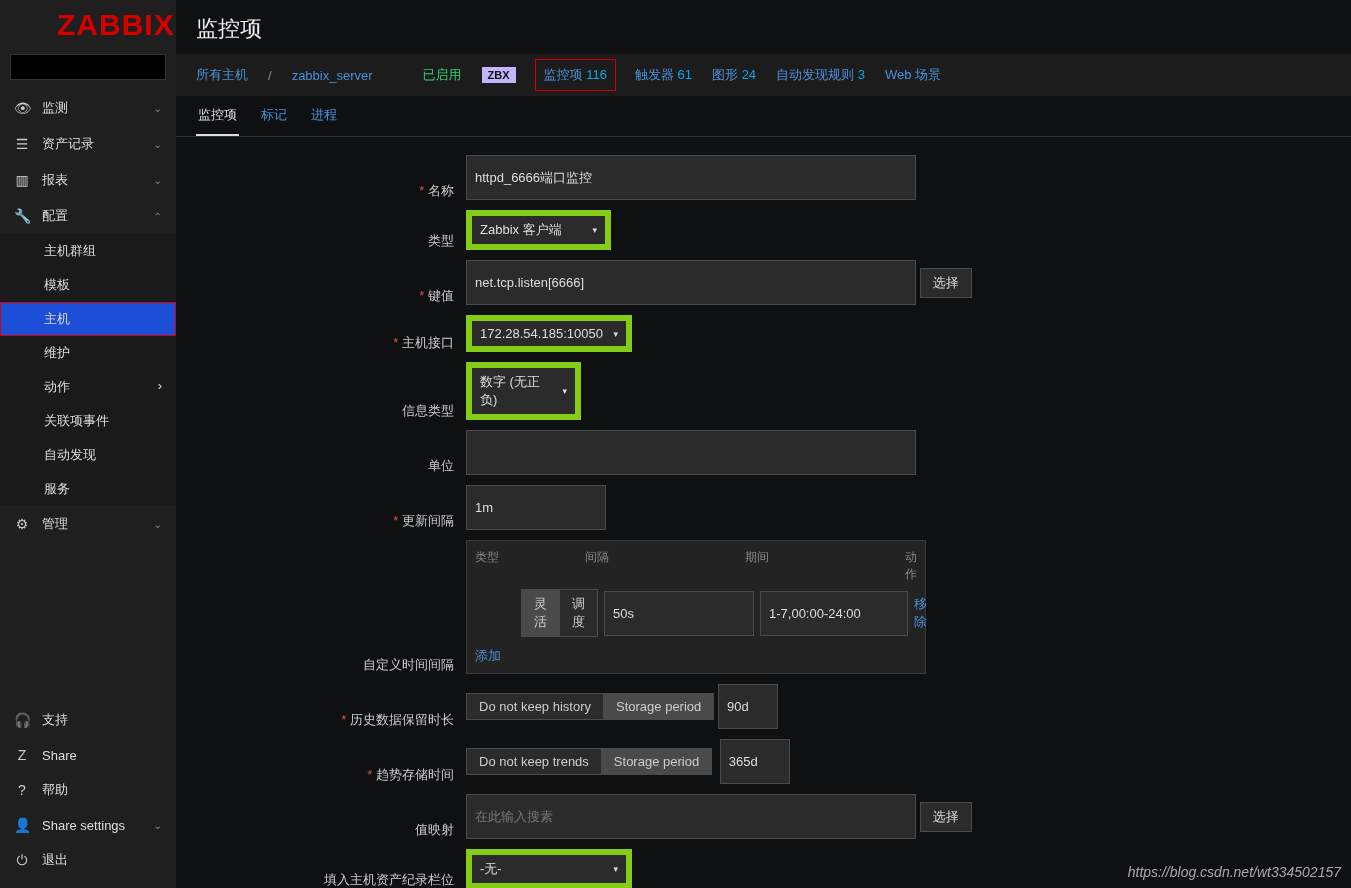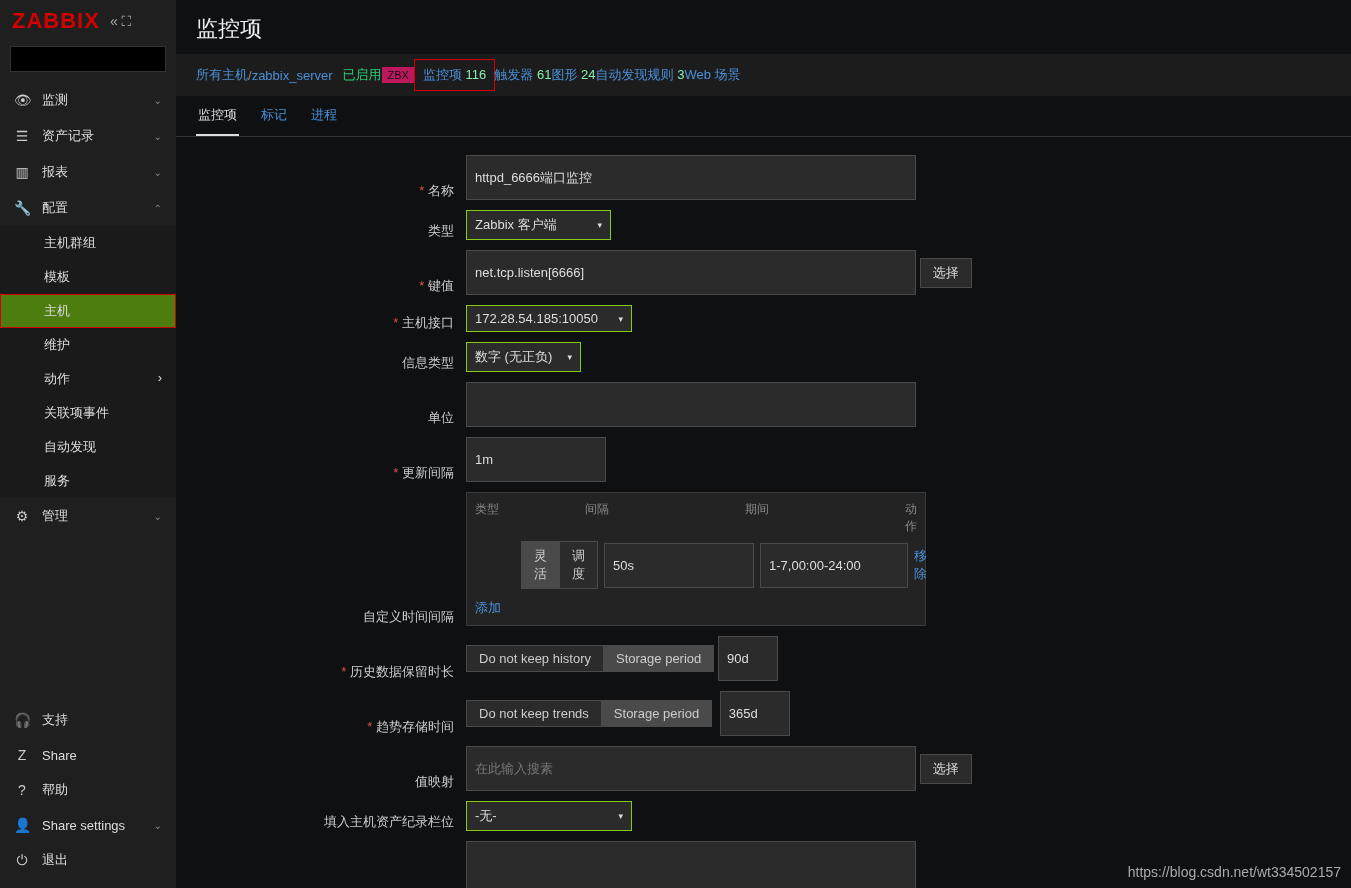--- a/index.html
+++ b/index.html
@@ -1,72 +1,72 @@
 <!DOCTYPE html>
 <html><head>
 <meta charset="utf-8">
 <style>
 * { margin: 0; padding: 0; box-sizing: border-box; font-family: Arial, "Microsoft YaHei", sans-serif; }
 body { background: #0e1012; color: #ccc; font-size: 13px; width: 1351px; height: 888px; overflow: hidden; position: relative; }
 .sidebar { position: absolute; left: 0; top: 0; width: 176px; height: 888px; background: #1f1f1f; display: flex; flex-direction: column; }
 .logo-row { display: flex; align-items: center; padding: 8px 12px; gap: 10px; }
-.logo { color: #d40000; font-weight: bold; font-size: 22px; letter-spacing: 1px; }
+.logo { color: #d40000; font-weight: bold; font-size: 30px; letter-spacing: 1px; margin-left: 45px; }
 .collapse-icons { color: #aaa; font-size: 14px; display: flex; gap: 6px; }
 .search-box { margin: 4px 10px 10px; background: #000; border: 1px solid #333; height: 26px; display: flex; align-items: center; padding: 0 6px; }
 .search-box input { background: transparent; border: none; flex: 1; color: #ccc; outline: none; font-size: 13px; }
 .search-box .mag { color: #aaa; font-size: 15px; }
 .nav { flex: 1; overflow-y: auto; }
 .nav-item { display: flex; align-items: center; padding: 9px 14px; color: #ddd; cursor: pointer; gap: 12px; }
 .nav-item .ic { width: 16px; text-align: center; font-size: 14px; color: #ccc; }
 .nav-item .chev { margin-left: auto; font-size: 10px; color: #888; }
 .sub-item { padding: 8px 14px 8px 44px; color: #ddd; cursor: pointer; background: #1a1a1a; }
-.sub-item.active { background: #4d7c0f; }
+.sub-item.active { background: #1d4ed8; }
 .sub-item.boxed { outline: 1px solid #d40000; outline-offset: -1px; }
 .footer-nav { padding-bottom: 10px; }
 .main { position: absolute; left: 176px; top: 0; right: 0; height: 888px; background: #0e1012; }
 .page-title { font-size: 22px; color: #eee; padding: 14px 20px 10px; }
-.breadcrumb { padding: 6px 20px; display: flex; align-items: center; gap: 0; font-size: 13px; background: #1c1c1c; }
+.breadcrumb { padding: 6px 20px; display: flex; align-items: center; gap: 20px; font-size: 13px; background: #1c1c1c; }
 .breadcrumb a { color: #4a90d9; text-decoration: none; }
 .breadcrumb .sep { color: #888; }
 .bc-enabled { color: #2ecc71; }
-.zbx-badge { background: #be185d; color: #0e1012; font-weight: normal; padding: 2px 6px; font-size: 11px; }
+.zbx-badge { background: #c4b5fd; color: #0e1012; font-weight: bold; padding: 2px 6px; font-size: 11px; }
 .bc-link { color: #4a90d9; }
 .bc-link.boxed { outline: 1px solid #d40000; padding: 6px 8px; }
-.bc-count { color: #86efac; }
+.bc-count { color: #0ea5e9; }
 .tabs { display: flex; gap: 20px; padding: 0 20px; border-bottom: 1px solid #333; }
 .tab { padding: 10px 2px; color: #4a90d9; cursor: pointer; }
 .tab.active { color: #ddd; border-bottom: 2px solid #ddd; }
 .form { padding: 18px 20px; }
 .row { display: flex; align-items: flex-end; margin-bottom: 10px; }
 .label { width: 270px; text-align: right; padding-right: 12px; padding-top: 6px; color: #ccc; }
 .req::before { content: "* "; color: #d9534f; }
 .ctrl input[type=text], .ctrl textarea { background: #2b2b2b; border: 1px solid #4a4a4a; color: #ddd; padding: 14px 8px; font-size: 13px; outline: none; }
 .ctrl input.wide { width: 450px; }
 .ctrl textarea { width: 450px; height: 98px; resize: both; }
-.sel { background: #2b2b2b; border: 1px solid #84cc16; color: #ddd; padding: 5px 8px; display: inline-flex; align-items: center; gap: 10px; cursor: pointer; }
+.sel { background: #2b2b2b; border: 6px solid #84cc16; color: #ddd; padding: 5px 8px; display: inline-flex; align-items: center; gap: 10px; cursor: pointer; }
 .sel .car { font-size: 9px; margin-left: auto; }
 .btn { background: #2b2b2b; border: 1px solid #4a4a4a; color: #ddd; padding: 5px 12px; cursor: pointer; display: inline-block; }
 .btn.primary { background: #4a90d9; border-color: #4a90d9; color: #fff; }
 .btn.disabled { color: #888; }
 .seg { display: inline-flex; }
 .seg .segbtn { background: #2b2b2b; border: 1px solid #4a4a4a; color: #ccc; padding: 5px 12px; cursor: pointer; }
 .seg .segbtn.active { background: #4a4a4a; }
 .seg .segbtn + .segbtn { border-left: none; }
 .interval-box { background: #232323; border: 1px solid #3a3a3a; padding: 8px; width: 460px; }
 .interval-head { display: flex; color: #888; font-size: 12px; padding-bottom: 6px; }
 .interval-head > div:nth-child(1) { width: 110px; }
 .interval-head > div:nth-child(2) { width: 160px; }
 .interval-head > div:nth-child(3) { width: 150px; }
 .interval-head > div:nth-child(4) { flex: 1; text-align: right; }
 .interval-row { display: flex; align-items: center; gap: 6px; margin-left: 46px; }
 .interval-row input { background: #2b2b2b; border: 1px solid #4a4a4a; color: #888; padding: 5px 6px; font-size: 13px; }
 .link { color: #4a90d9; cursor: pointer; }
 .addlink { display: inline-block; margin-top: 10px; }
 .chk { width: 14px; height: 14px; }
-.watermark { position: absolute; right: 10px; bottom: 8px; color: #aaa; font-size: 14px; }
+.watermark { position: absolute; right: 10px; bottom: 8px; color: #aaa; font-size: 14px; font-style: italic; }
 </style>
 </head>
 <body>
 
 <div class="sidebar">
   <div class="logo-row">
     <span class="logo">ZABBIX</span>
     <span class="collapse-icons">« ⛶</span>
   </div>
   <div class="search-box">

